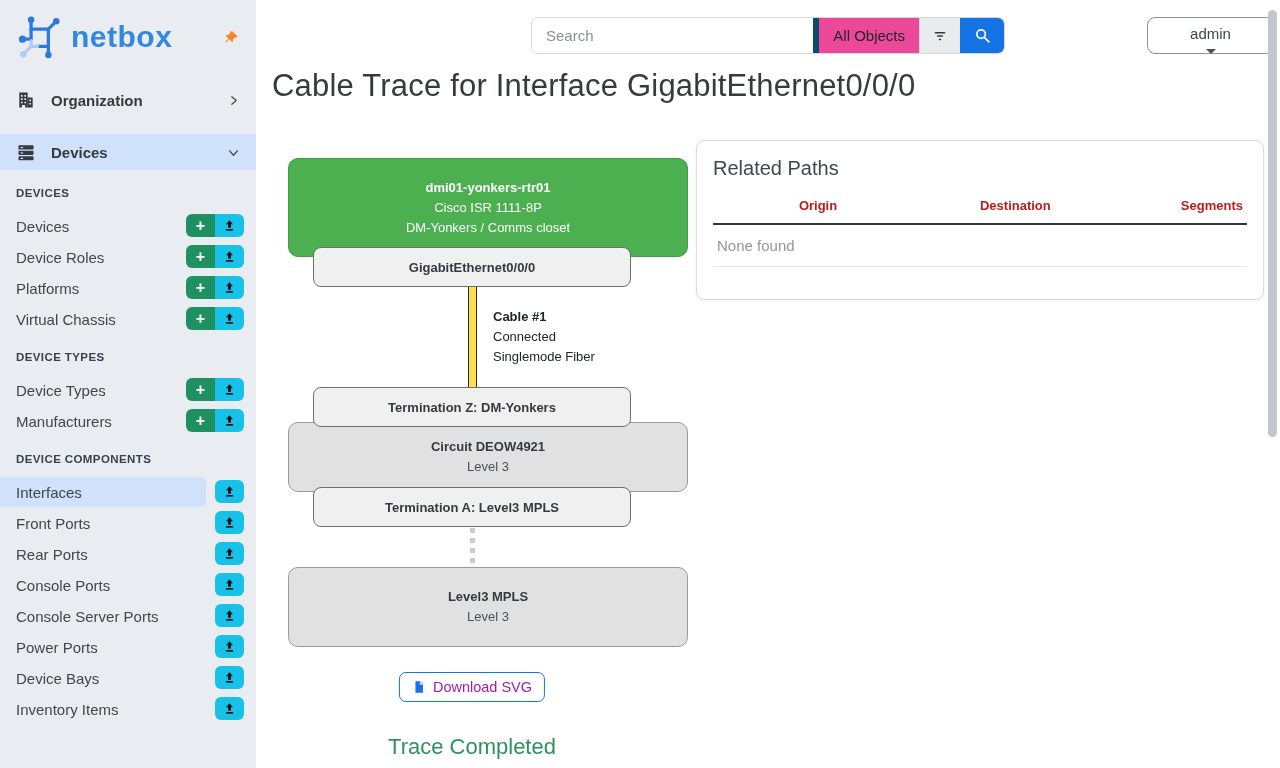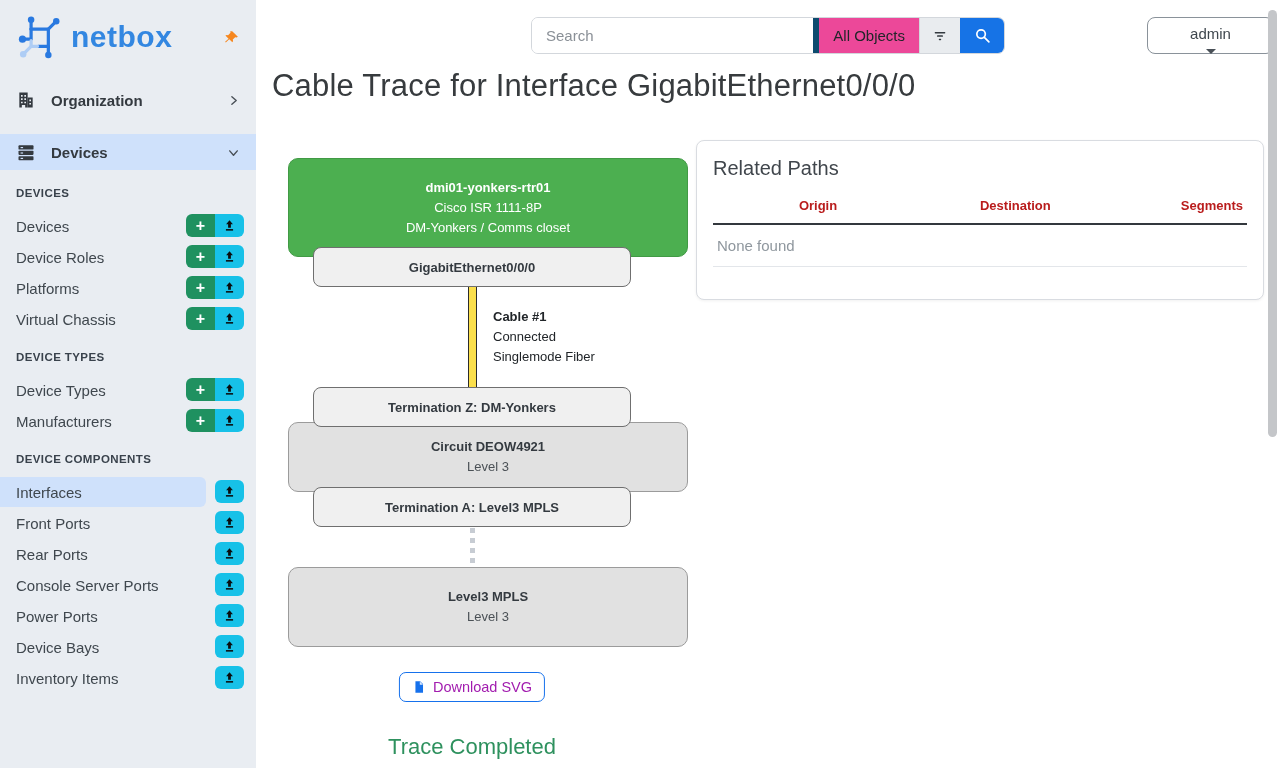--- a/index.html
+++ b/index.html
@@ -294,20 +294,31 @@
     <span class="btn-group">
       <button class="btn-import solo">
         <svg width="13" height="13" viewBox="0 0 16 16" fill="#0b0d0e">
             <path d="M8 1.5l4.2 5H9.7v4.2H6.3V6.5H3.8z"></path>
             <rect x="3.6" y="12.4" width="8.8" height="1.9"></rect>
           </svg>
       </button>
     </span>
   </div>
   <div class="side-row">
+    <span class="lbl">Console Ports</span>
+    <span class="btn-group">
+      <button class="btn-import solo">
+        <svg width="13" height="13" viewBox="0 0 16 16" fill="#0b0d0e">
+            <path d="M8 1.5l4.2 5H9.7v4.2H6.3V6.5H3.8z"></path>
+            <rect x="3.6" y="12.4" width="8.8" height="1.9"></rect>
+          </svg>
+      </button>
+    </span>
+  </div>
+  <div class="side-row">
     <span class="lbl">Console Server Ports</span>
     <span class="btn-group">
       <button class="btn-import solo">
         <svg width="13" height="13" viewBox="0 0 16 16" fill="#0b0d0e">
             <path d="M8 1.5l4.2 5H9.7v4.2H6.3V6.5H3.8z"></path>
             <rect x="3.6" y="12.4" width="8.8" height="1.9"></rect>
           </svg>
       </button>
     </span>
   </div>

